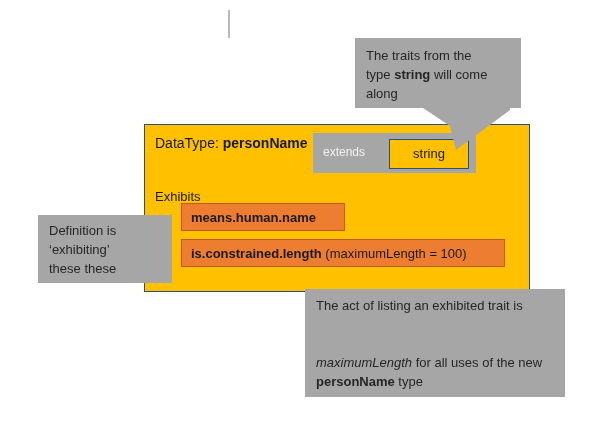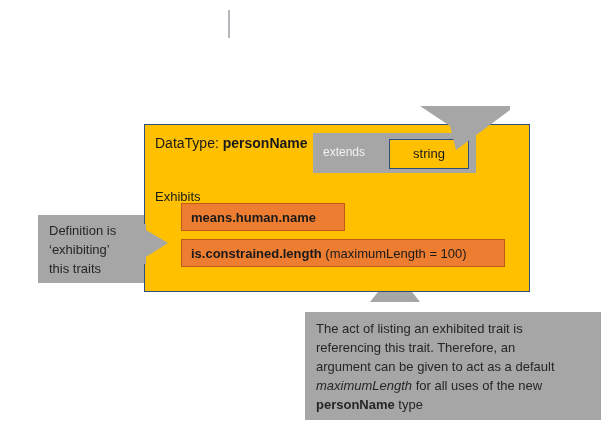--- a/index.html
+++ b/index.html
@@ -169,40 +169,41 @@
     height: 46px;
     overflow: visible;
   }
 
   
   .callout-left {
     left: 38px;
     top: 215px;
     width: 106px;
     height: 68px;
+    padding-left: 28px;
   }
   .callout-left .ctext {
     left: 11px;
     top: 6px;
     width: 92px;
   }
   .tail-left {
     position: absolute;
     left: 136px;
     top: 224px;
     width: 34px;
     height: 40px;
     overflow: visible;
   }
 
   
   .callout-bottom {
     left: 305px;
-    top: 312px;
-    width: 296px;
+    top: 289px;
+    width: 260px;
     height: 108px;
   }
   .callout-bottom .ctext {
     left: 11px;
     top: 7px;
     width: 280px;
   }
   .tail-bottom {
     position: absolute;
     left: 350px;
@@ -249,37 +250,44 @@
       <div class="chip-text"><b>is.constrained.length</b><span> (maximumLength = 100)</span></div>
     </div>
 
   </div>
 
   <div class="tail-top">
     <svg width="90" height="46" viewBox="0 0 90 46" xmlns="http://www.w3.org/2000/svg">
       <polygon points="0,0 90,0 90,4 36,44 30,20" fill="#A6A6A6"></polygon>
     </svg>
   </div>
+  <div class="callout callout-top">
+    <div class="ctext">
+      <span>The traits from the</span><br>
+      <span>type </span><b>string</b><span> will come</span><br>
+      <span>along</span>
+    </div>
+  </div>
 
   <div class="tail-left">
     <svg width="34" height="40" viewBox="0 0 34 40" xmlns="http://www.w3.org/2000/svg">
       <polygon points="0,0 10,0 10,6 32,19 10,33 10,40 0,40" fill="#A6A6A6"></polygon>
     </svg>
   </div>
   <div class="callout callout-left">
     <div class="ctext">
       <span>Definition is</span><br>
       <span>‘exhibiting’</span><br>
-      <span>this traits</span>
+      <span>these these</span>
     </div>
   </div>
 
   <div class="callout callout-bottom">
     <div class="ctext">
       <span>The act of listing an exhibited trait is</span><br>
-      <span>referencing this trait. Therefore, an</span><br>
-      <span>argument can be given to act as a default</span><br>
+      <br>
+      <br>
       <i>maximumLength</i><span> for all uses of the new</span><br>
       <b>personName</b><span> type</span>
     </div>
   </div>
 
 </div>
 
 </body></html>

